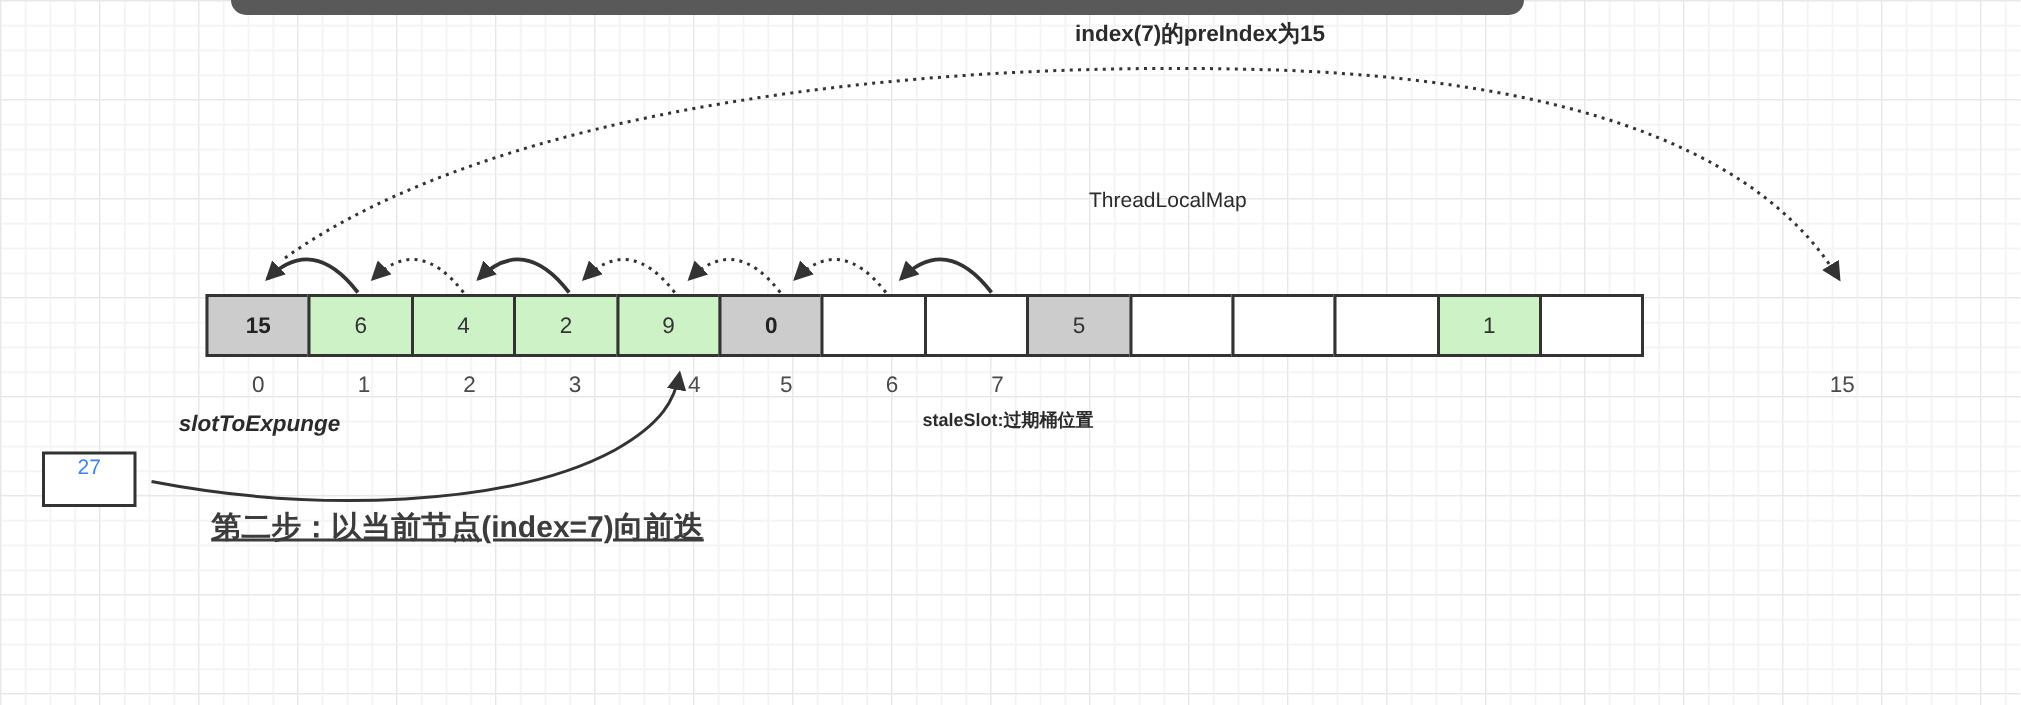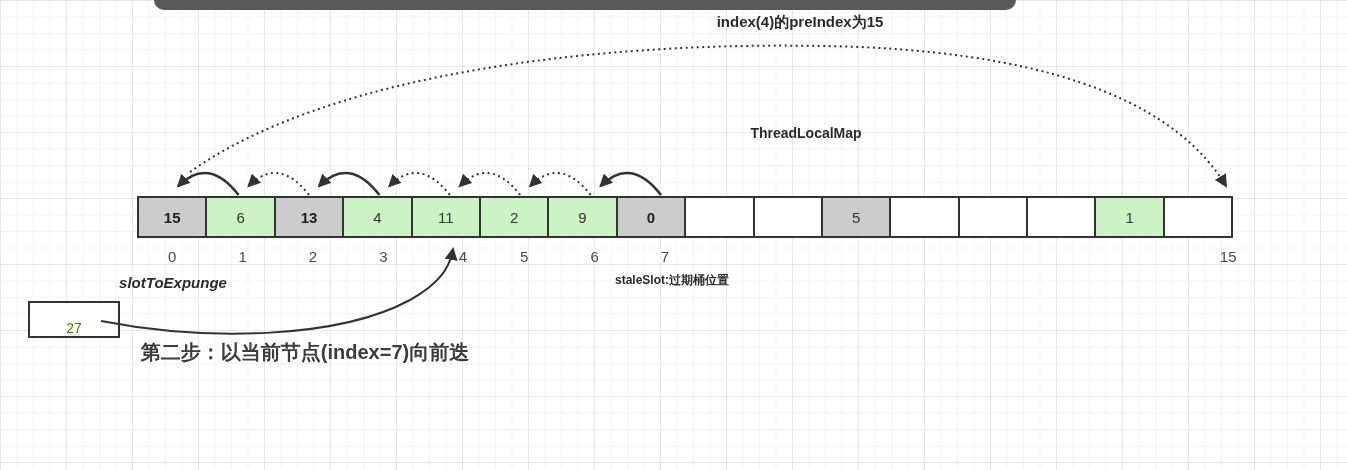--- a/index.html
+++ b/index.html
@@ -15,22 +15,22 @@
   }
   .topbar{
     position:absolute;left:154px;top:-16px;width:862px;height:26px;
     background:#595959;border-radius:10px;
   }
   .caption{
     position:absolute;left:655px;top:13px;width:290px;text-align:center;
     font-size:15px;font-weight:bold;color:#2b2b2b;white-space:nowrap;
   }
   .map-label{
-    position:absolute;left:726px;top:125px;width:160px;text-align:center;
-    font-size:14px;font-weight:bold;color:#2b2b2b;white-space:nowrap;
+    position:absolute;left:726px;top:125px;width:160px;text-align:left;
+    font-size:14px;font-weight:normal;color:#2b2b2b;white-space:nowrap;
   }
   .array-row{
     position:absolute;left:137px;top:196px;display:flex;
   }
   .cell{
     box-sizing:border-box;width:70.4px;height:42px;border:2px solid #333;
     margin-left:-2px;display:flex;align-items:center;justify-content:center;
     font-size:15px;color:#333;background:#fff;
   }
   .cell:first-child{margin-left:0;}
@@ -41,48 +41,46 @@
   }
   .slot-label{
     position:absolute;top:274px;left:117px;width:112px;text-align:center;
     font-size:15px;font-weight:bold;color:#2b2b2b;white-space:nowrap;font-style:italic;
   }
   .stale-label{
     position:absolute;top:272px;left:596px;width:140px;text-align:left;
     font-size:12px;font-weight:bold;color:#2b2b2b;white-space:nowrap;margin-left:19px;
   }
   .ptr-box{
-    position:absolute;left:28px;top:301px;width:92px;height:37px;
+    position:absolute;left:28px;top:301px;width:63px;height:37px;
     box-sizing:border-box;border:2px solid #333;background:#fff;
-    display:flex;align-items:flex-end;justify-content:center;
-    font-size:14px;color:#4d7c0f;
+    display:flex;align-items:flex-start;justify-content:center;
+    font-size:14px;color:#3b82f6;
   }
   .step-note{
     position:absolute;left:128px;top:340px;width:354px;text-align:center;
-    font-size:20px;line-height:25px;font-weight:bold;color:#3c3c3c;
+    font-size:20px;line-height:25px;font-weight:bold;color:#3c3c3c;text-decoration:underline;
   }
   svg.overlay{position:absolute;left:0;top:0;pointer-events:none;}
 </style>
 </head>
 <body>
 
 <div class="canvas">
 
   <div class="topbar" style="background: rgb(89, 89, 89);"></div>
 
-  <div class="caption">index(4)的preIndex为15</div>
+  <div class="caption">index(7)的preIndex为15</div>
 
   <div class="map-label">ThreadLocalMap</div>
 
   <div class="array-row">
       <div class="cell bold" style="background: rgb(204, 204, 204);">15</div>
       <div class="cell" style="background: rgb(204, 242, 198);">6</div>
-      <div class="cell bold" style="background: rgb(204, 204, 204);">13</div>
       <div class="cell" style="background: rgb(204, 242, 198);">4</div>
-      <div class="cell" style="background: rgb(204, 242, 198);">11</div>
       <div class="cell" style="background: rgb(204, 242, 198);">2</div>
       <div class="cell" style="background: rgb(204, 242, 198);">9</div>
       <div class="cell bold" style="background: rgb(204, 204, 204);">0</div>
       <div class="cell" style="background: rgb(255, 255, 255);"></div>
       <div class="cell" style="background: rgb(255, 255, 255);"></div>
       <div class="cell" style="background: rgb(204, 204, 204);">5</div>
       <div class="cell" style="background: rgb(255, 255, 255);"></div>
       <div class="cell" style="background: rgb(255, 255, 255);"></div>
       <div class="cell" style="background: rgb(255, 255, 255);"></div>
       <div class="cell" style="background: rgb(204, 242, 198);">1</div>

